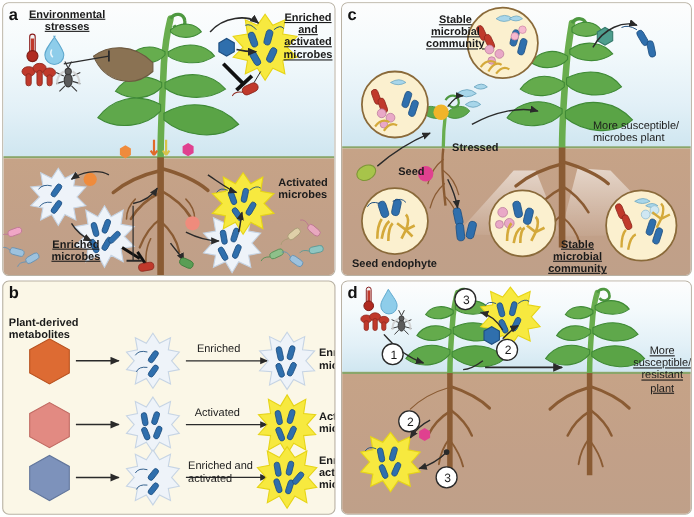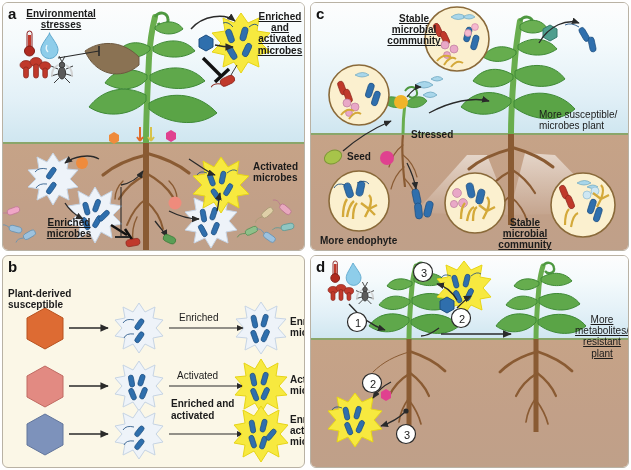--- a/index.html
+++ b/index.html
@@ -250,21 +250,21 @@
 microbes</div>
     <div class="lbl" style="left:250px;top:158px;width:56px;white-space:pre-line;">Activated
 microbes</div>
     <div class="lbl ctr" style="left:30px;top:214px;width:72px;white-space:pre-line;">Enriched
 microbes</div>
   </div>
 
   <div class="panel" id="panel-b">
     <div class="plabel" style="left:5px;top:2px;">b</div>
     <div class="lbl" style="left:5px;top:32px;width:100px;white-space:pre-line;">Plant-derived
-susceptible</div>
+metabolites</div>
 
     <svg width="303" height="213" viewBox="0 0 303 213">
       <defs>
         <marker id="ahb" markerWidth="7" markerHeight="7" refX="5.4" refY="2.6" orient="auto">
           <path d="M0,0 L6,2.6 L0,5.2 z" fill="#2a2a2a"></path>
         </marker>
       </defs>
 
       <polygon points="24,62 42,52 60,62 60,83 42,93 24,83" fill="#dd6b33" stroke="#b8521f" stroke-width="1"></polygon>
       <path d="M66 72 L105 72" stroke="#2a2a2a" stroke-width="1.4" marker-end="url(#ahb)"></path>
@@ -333,21 +333,21 @@
     </svg>
 
     <div class="lbl th" style="left:176px;top:56px;white-space:pre-line;font-size:10px;">Enriched</div>
     <div class="lbl" style="left:287px;top:60px;width:60px;white-space:pre-line;">Enriched
 microbes</div>
 
     <div class="lbl th" style="left:174px;top:114px;white-space:pre-line;font-size:10px;">Activated</div>
     <div class="lbl" style="left:287px;top:118px;width:60px;white-space:pre-line;">Activated
 microbes</div>
 
-    <div class="lbl th" style="left:168px;top:142px;white-space:pre-line;font-size:10px;line-height:1.15;font-weight:bold;">Enriched and
+    <div class="lbl th" style="left:168px;top:162px;white-space:pre-line;font-size:10px;line-height:1.15;">Enriched and
 activated</div>
     <div class="lbl" style="left:287px;top:158px;width:64px;white-space:pre-line;">Enriched and
 activated
 microbes</div>
   </div>
 
   <div class="panel" id="panel-c">
     <div class="sky" style="height:131px;"></div>
     <div class="soilline" style="top:130px;"></div>
     <div class="soil" style="top:132px;height:120px;"></div>
@@ -546,22 +546,22 @@
 
       <path d="M118 110 C140 98 162 94 178 98" stroke="#2a2a2a" stroke-width="1.3" fill="none" marker-end="url(#ahc)"></path>
 
       <path d="M96 160 C102 172 104 180 105 186" stroke="#2a2a2a" stroke-width="1.3" fill="none" marker-end="url(#ahc)"></path>
     </svg>
 
     <div class="lbl ctr" style="left:74px;top:10px;width:58px;white-space:pre-line;">Stable
 microbial
 community</div>
     <div class="lbl" style="left:100px;top:126px;">Stressed</div>
-    <div class="lbl" style="left:36px;top:148px;">Seed</div>
-    <div class="lbl" style="left:9px;top:232px;">More endophyte</div>
+    <div class="lbl" style="left:51px;top:148px;">Seed</div>
+    <div class="lbl" style="left:9px;top:232px;">Seed endophyte</div>
     <div class="lbl ctr" style="left:186px;top:214px;width:56px;white-space:pre-line;">Stable
 microbial
 community</div>
     <div class="lbl th" style="left:228px;top:106px;width:92px;white-space:pre-line;font-size:10px;">More susceptible/
 microbes plant</div>
   </div>
 
   <div class="panel" id="panel-d">
     <div class="sky" style="height:83px;"></div>
     <div class="soilline" style="top:82px;"></div>
@@ -690,17 +690,17 @@
       <g stroke="#3a3a3a" stroke-width="0.9" fill="#5b5b5b">
         <ellipse cx="40" cy="36" rx="3" ry="5"></ellipse>
           <circle cx="40" cy="29.5" r="2.3"></circle>
         <path d="M40 27 l-2.6 -5 M40 27 l2.6 -5" fill="none"></path>
         <path d="M37 33 l-6 -2.4 M43 33 l6 -2.4 M37 37 l-6 1.6 M43 37 l6 1.6 M37.6 40 l-4 4 M42.4 40 l4 4" fill="none"></path>
         <path d="M37 30 q-6 3 -5 10 M43 30 q6 3 5 10" fill="none" stroke="#cfcfcf" stroke-width="1.8" opacity=".85"></path>
       </g>
     </svg>
 
     <div class="lbl th ctr" style="left:262px;top:58px;width:58px;white-space:pre-line;font-size:10px;">More
-metabolites/
+susceptible/
 resistant plant</div>
   </div>
 
 </div>
 
 </body></html>

